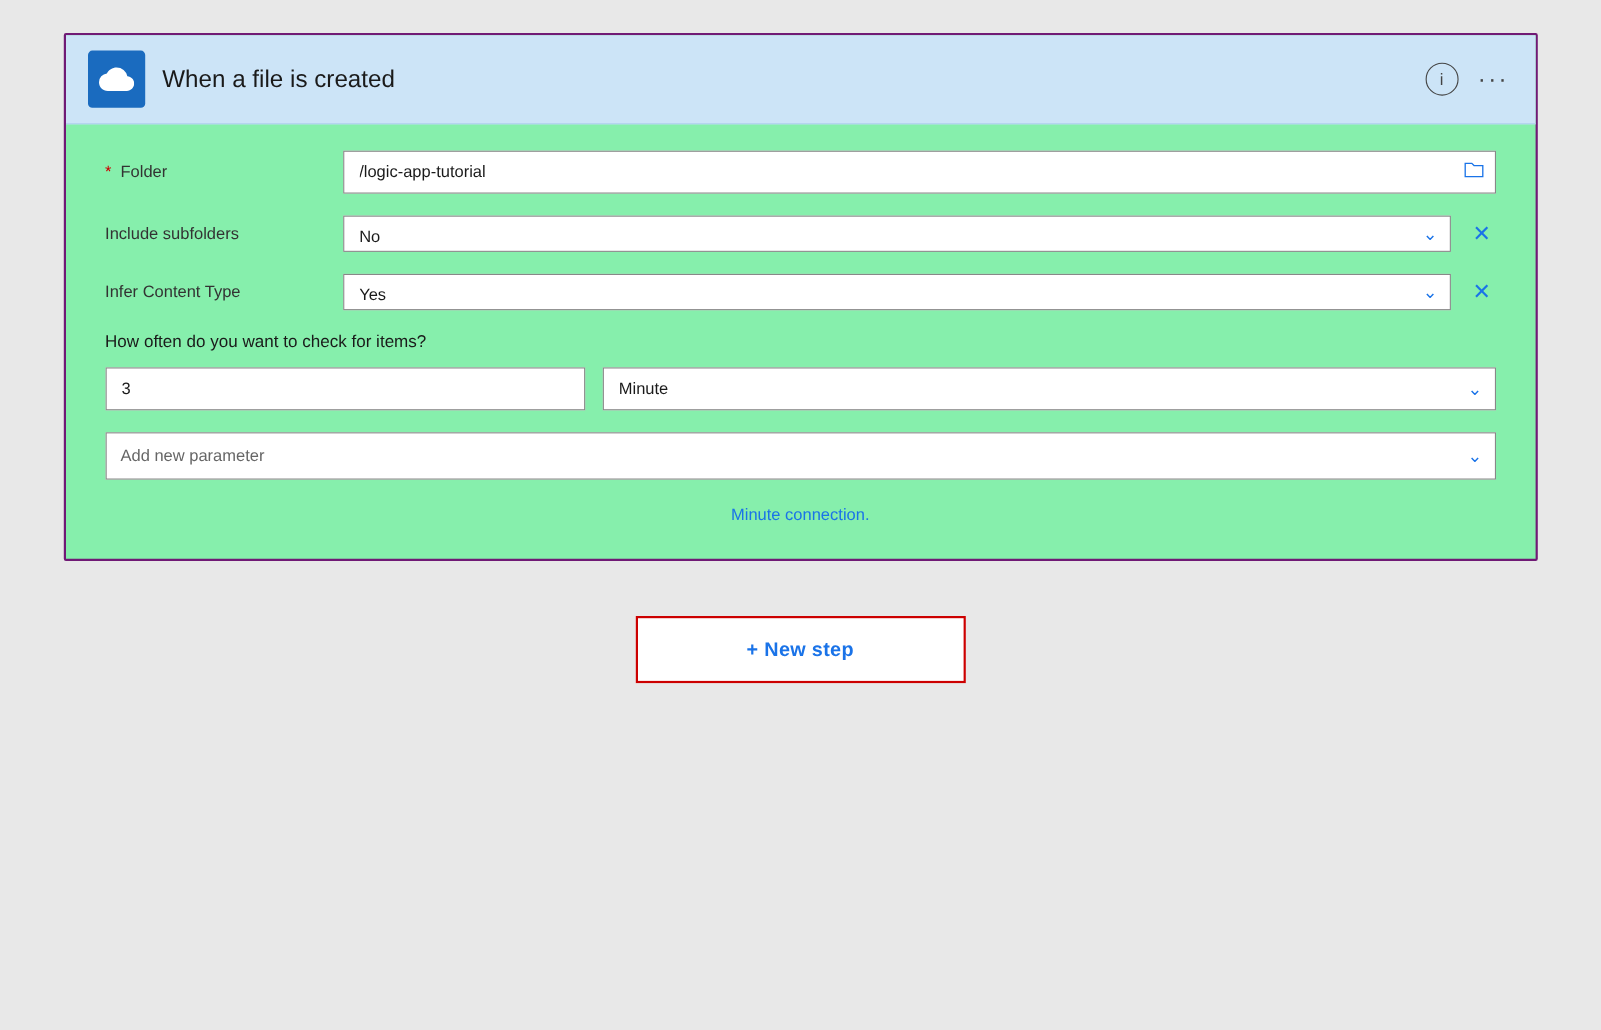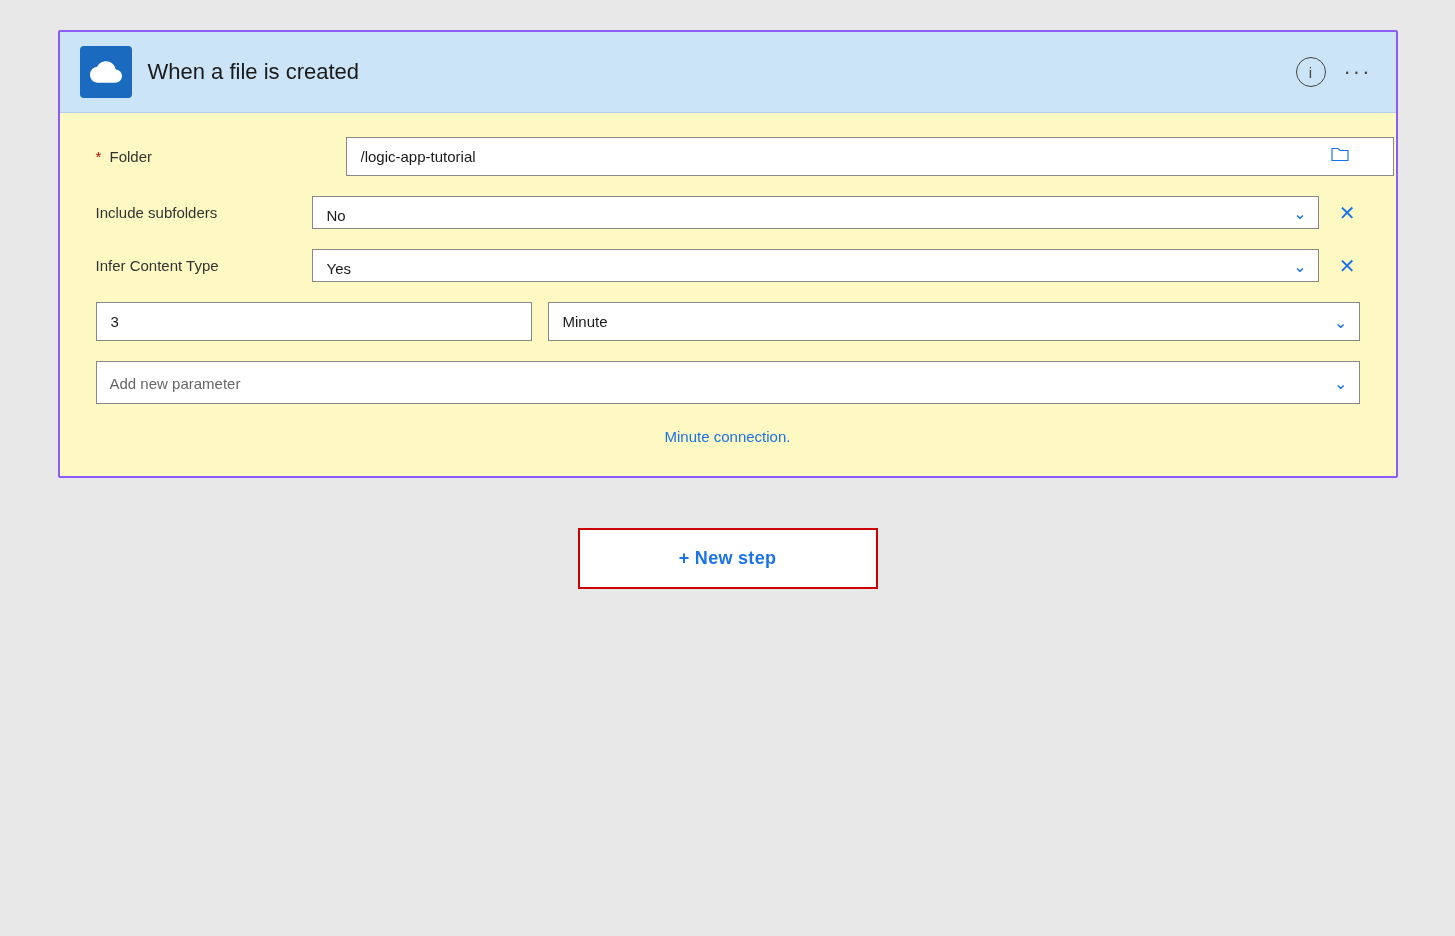--- a/index.html
+++ b/index.html
@@ -18,22 +18,22 @@
       width: 1340px;
       display: flex;
       flex-direction: column;
       align-items: center;
       gap: 0;
     }
 
     
     .card {
       width: 100%;
-      border: 2px solid #8b5cf6;
-      background: #fef9c3;
+      border: 2px solid #701a75;
+      background: #86efac;
       border-radius: 2px;
     }
 
     
     .card-header {
       background: #cce4f7;
       display: flex;
       align-items: center;
       padding: 14px 20px;
       gap: 16px;
@@ -126,21 +126,20 @@
 
     .form-input {
       width: 100%;
       border: 1px solid #888;
       padding: 10px 44px 10px 14px;
       font-size: 15px;
       color: #1a1a1a;
       outline: none;
       background: #fff;
       border-radius: 0;
-      margin-left: 34px;
     }
 
     .folder-icon-btn {
       position: absolute;
       right: 10px;
       top: 50%;
       transform: translateY(-50%);
       background: none;
       border: none;
       cursor: pointer;
@@ -336,20 +335,21 @@
         <div class="select-wrap">
           <select class="form-select">
             <option value="Yes">Yes</option>
             <option value="No">No</option>
           </select>
           <span class="chevron-down">⌄</span>
         </div>
         <button class="clear-btn">✕</button>
       </div>
 
+      <div class="section-question">How often do you want to check for items?</div>
 
       <div class="interval-row">
         <input class="interval-input" type="number" value="3" style="">
         <div class="interval-select-wrap">
           <select class="interval-select">
             <option value="Minute">Minute</option>
             <option value="Hour">Hour</option>
             <option value="Day">Day</option>
             <option value="Week">Week</option>
             <option value="Month">Month</option>

